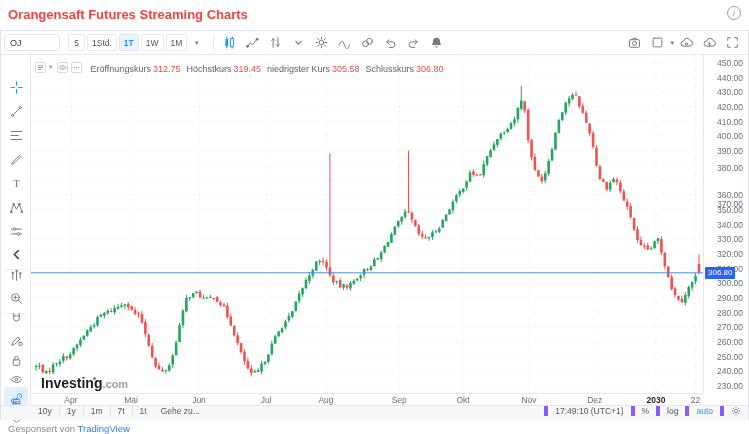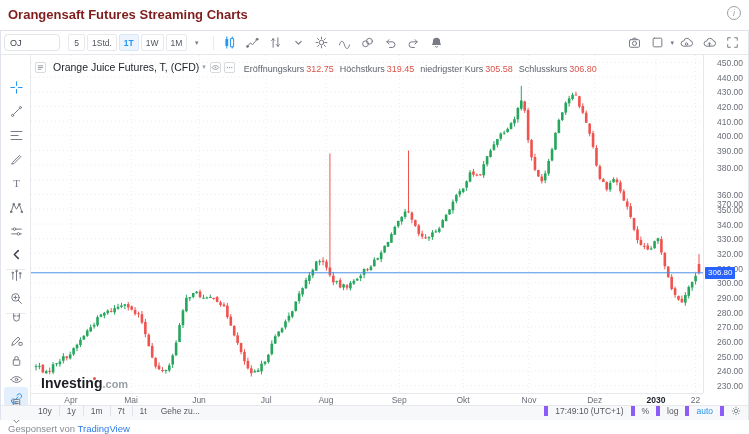--- a/index.html
+++ b/index.html
@@ -1,21 +1,21 @@
 <!DOCTYPE html>
 <html><head>
 <meta charset="utf-8">
 <style>
   html,body{margin:0;padding:0;background:#fff;}
   *{box-sizing:border-box;}
   .stage{position:relative;width:749px;height:434px;background:#fff;overflow:hidden;
          font-family:"Liberation Sans","DejaVu Sans",sans-serif;color:#131722;}
   
   .titlebar{position:absolute;left:0;top:0;width:749px;height:28px;}
-  .page-title{position:absolute;left:8px;top:7px;font-size:13px;font-weight:bold;color:#7f1d1d;}
+  .page-title{position:absolute;left:8px;top:7px;font-size:13px;font-weight:bold;color:#ef4444;}
   .info-icon{position:absolute;right:8px;top:6px;width:14px;height:14px;border:1px solid #9aa0a6;
              border-radius:50%;font-size:9px;font-style:italic;color:#9aa0a6;text-align:center;line-height:12px;}
   
   .widget{position:absolute;left:0px;top:30px;width:749px;height:390px;border:1px solid #e0e3eb;background:#fff;}
   
   .topbar{position:absolute;left:0;top:0;width:747px;height:24px;border-bottom:1px solid #e6e8ec;
           display:flex;align-items:center;padding:0 3px;}
   .sym-box{width:56px;height:17px;border:1px solid #e2e4e8;border-radius:4px;font-size:9px;color:#3c404a;
            display:flex;align-items:center;padding:0 5px;margin-right:8px;background:#fff;}
   .tb-btn{height:17px;min-width:17px;border:1px solid #e7e9ec;background:#fff;border-radius:2px;
@@ -725,21 +725,20 @@
             <rect x="666.7" y="209.04565217391306" width="2.6" height="8.743913043478244" fill="#ef5350"></rect>
           </g>
           <line x1="0" y1="217.7895652173913" x2="672" y2="217.7895652173913" stroke="#4a90e2" stroke-width="1"></line>
         </svg>
       <div class="legend">
         <span class="legend-mini">
           <svg class="ic" width="7" height="7" viewBox="0 0 8 8">
               <path d="M1 2h6M1 4h6M1 6h4" stroke="#9aa0a6" stroke-width="1" fill="none"></path>
             </svg>
         </span>
-        <span class="legend-title">Orange Juice Futures, T, (CFD)</span>
         <span class="legend-caret">▾</span>
         <span class="legend-mini">
           <svg class="ic" width="9" height="9" viewBox="0 0 12 12">
               <path d="M1.5 6s2-2.6 4.5-2.6S10.5 6 10.5 6 8.5 8.6 6 8.6 1.5 6 1.5 6z" stroke="#9aa0a6" stroke-width="1" fill="none"></path>
               <circle cx="6" cy="6" r="1" fill="#9aa0a6"></circle>
             </svg>
         </span>
         <span class="legend-mini">
           <svg class="ic" width="9" height="9" viewBox="0 0 12 12">
               <circle cx="3" cy="6" r="0.9" fill="#9aa0a6"></circle>

